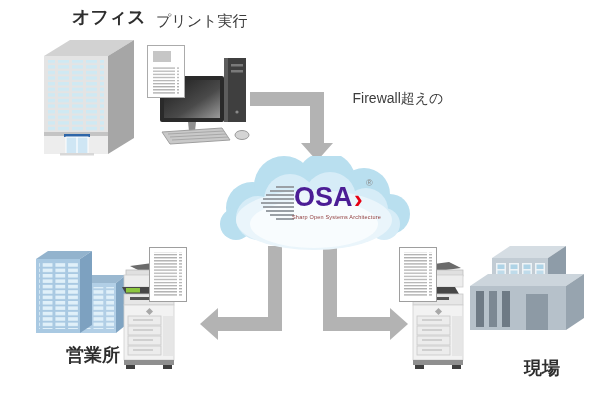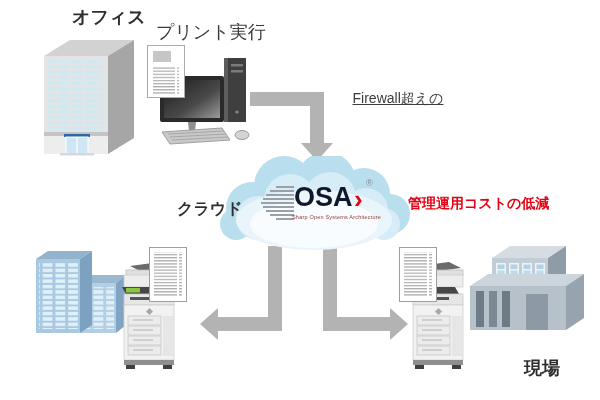--- a/index.html
+++ b/index.html
@@ -1,24 +1,24 @@
 <!DOCTYPE html>
 <html><head>
 <meta charset="utf-8">
 <style>
   html,body{margin:0;padding:0;background:#fff;}
   .canvas{position:relative;width:600px;height:400px;background:#ffffff;overflow:hidden;
           font-family:"Liberation Sans","DejaVu Sans",sans-serif;}
   .abs{position:absolute;}
   .node-label{font-size:18px;font-weight:bold;color:#2e2e2e;white-space:nowrap;margin-left:20px;}
   .txt{font-size:14px;color:#3c3c3c;white-space:nowrap;}
-  .txt-center{text-align:center;line-height:19px;text-decoration:underline;}
+  .txt-center{text-align:center;line-height:19px;}
   .red-txt{font-size:14px;font-weight:bold;color:#e60012;white-space:nowrap;}
   .osa-wrap{width:118px;height:50px;}
-  .osa-name{position:absolute;left:36px;top:0px;font-size:27px;font-weight:bold;color:#0f172a;
+  .osa-name{position:absolute;left:36px;top:0px;font-size:27px;font-weight:bold;color:#4c1d95;
             letter-spacing:0px;line-height:30px;}
   .osa-arrow{position:absolute;left:96px;top:2px;font-size:26px;font-weight:bold;color:#e60012;}
   .osa-reg{position:absolute;left:108px;top:-4px;font-size:9px;color:#8a8a8a;}
   .osa-tagline{position:absolute;left:34px;top:32px;font-size:5.5px;color:#8f3a3a;
                letter-spacing:0.2px;white-space:nowrap;}
 </style>
 </head>
 <body>
 
 <div class="canvas">
@@ -208,27 +208,26 @@
     <rect x="47" y="107" width="9" height="4" fill="#3f3f3f"></rect>
   </svg>
 
   <svg class="abs" style="left:399px;top:247px" width="38" height="55" viewBox="0 0 38 55">
     <rect x="0.5" y="0.5" width="37" height="54" fill="#ffffff" stroke="#9e9e9e"></rect>
     <rect x="5" y="5" width="28" height="45" fill="url(#doc-lines)"></rect>
   </svg>
 
   <div class="abs node-label" style="left:52px;top:5px">オフィス</div>
 
-  <div class="abs txt" style="left:156px;top:20px;font-size:18px">プリント実行</div>
+  <div class="abs txt" style="left:156px;top:12px;font-size:15px">プリント実行</div>
 
   <div class="abs txt txt-center" style="left:334px;top:89px;width:128px">
     <div>Firewall超えの</div>
   </div>
 
-  <div class="abs node-label" style="left:157px;top:199px;font-size:16px">クラウド</div>
-
-  <div class="abs red-txt" style="left:408px;top:195px">管理運用コストの低減</div>
-
+
+
+  <div class="abs node-label" style="left:46px;top:343px">営業所</div>
 
 
   <div class="abs node-label" style="left:504px;top:356px">現場</div>
 
 </div>
 
 </body></html>

